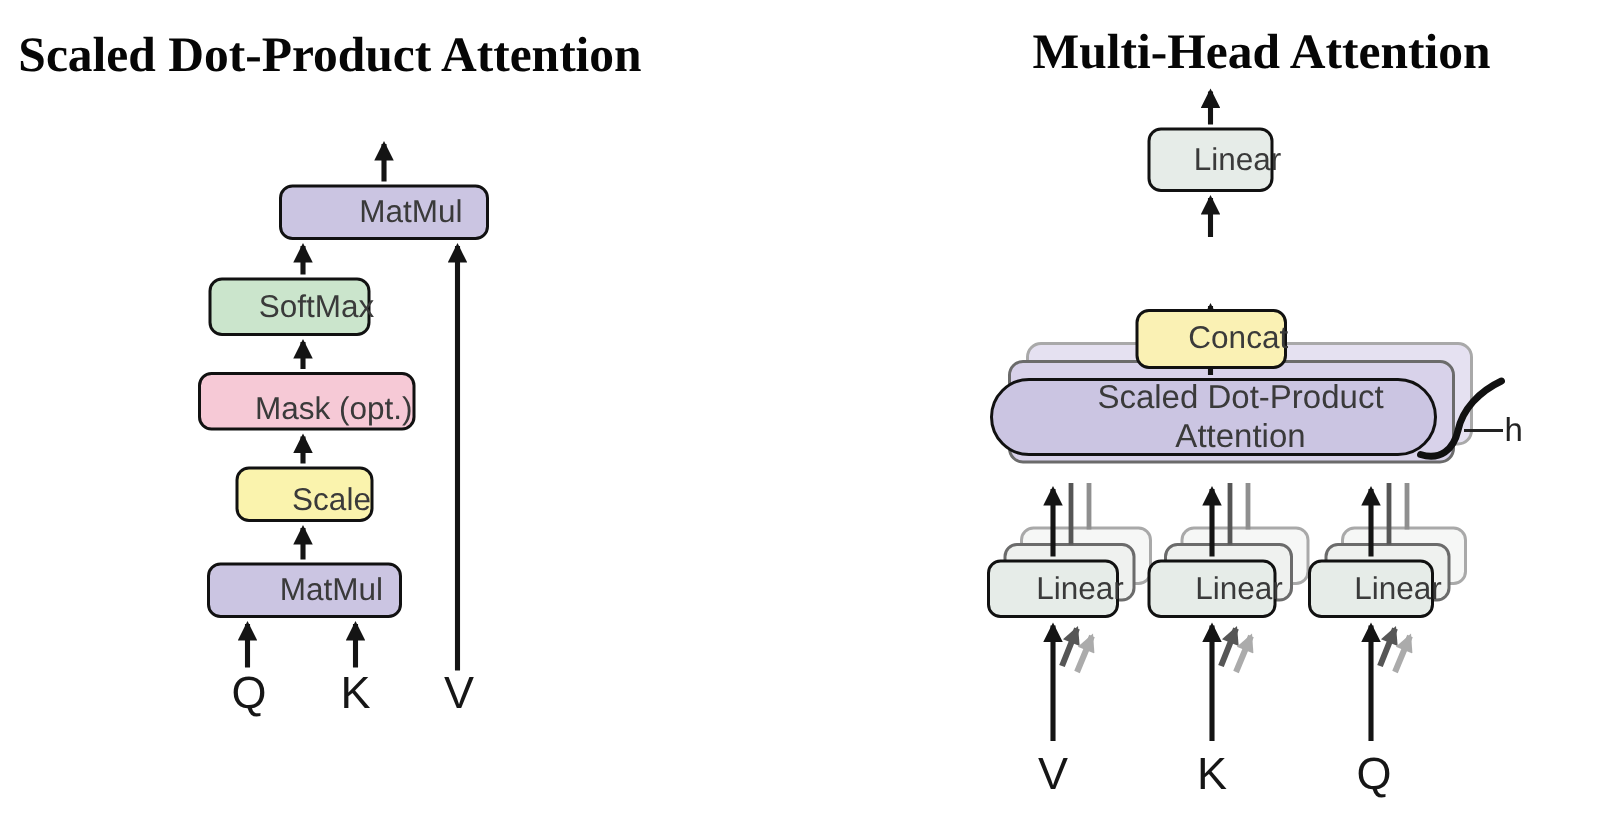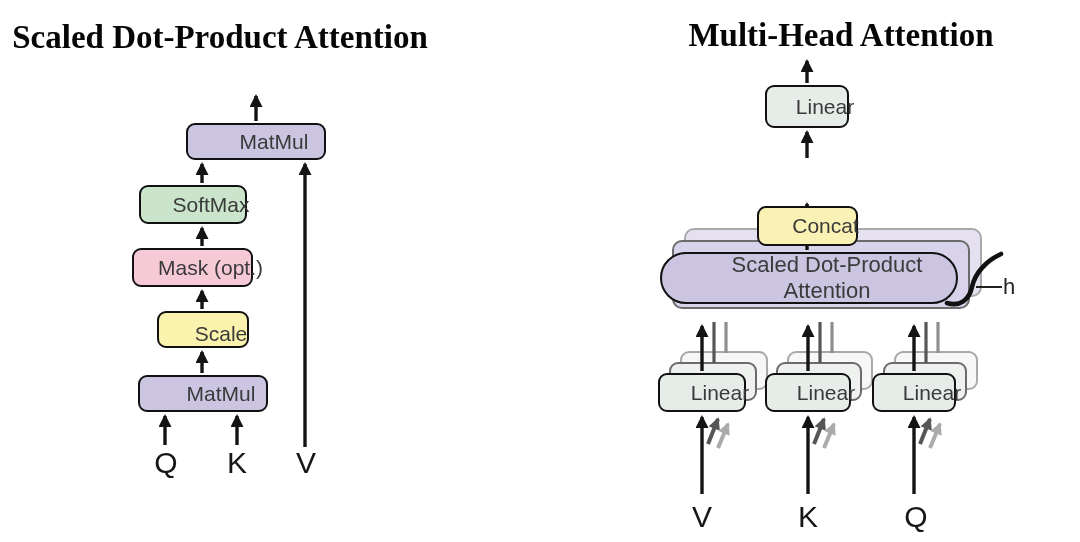--- a/index.html
+++ b/index.html
@@ -100,21 +100,21 @@
   </svg>
 
   <div class="title" style="left:220px;top:19px;">Scaled Dot-Product Attention</div>
 
   <div class="box purple" style="left:186px;top:123px;width:140px;height:37px;">
     <span>MatMul</span>
   </div>
   <div class="box green" style="left:139px;top:185px;width:108px;height:39px;">
     <span>SoftMax</span>
   </div>
-  <div class="box pink" style="left:132px;top:248px;width:121px;height:39px;">
+  <div class="box pink" style="left:132px;top:248px;width:145px;height:39px;justify-content:flex-end;">
     <span>Mask (opt.)</span>
   </div>
   <div class="box yellow" style="left:157px;top:311px;width:92px;height:37px;">
     <span>Scale</span>
   </div>
   <div class="box purple" style="left:138px;top:375px;width:130px;height:37px;">
     <span>MatMul</span>
   </div>
 
   <div class="io" style="left:166px;top:446px;">Q</div>

